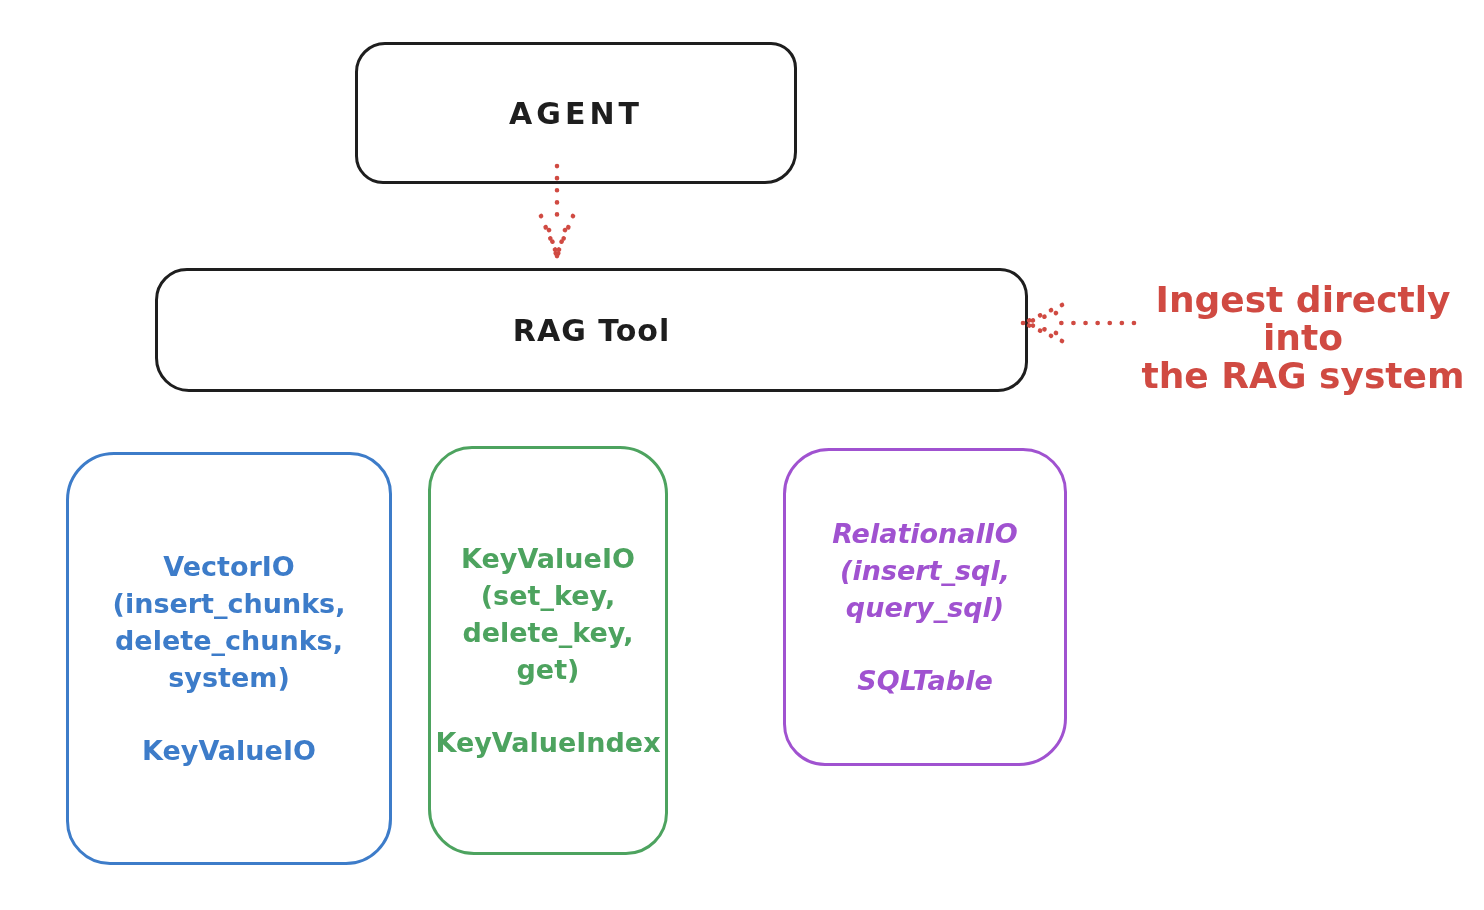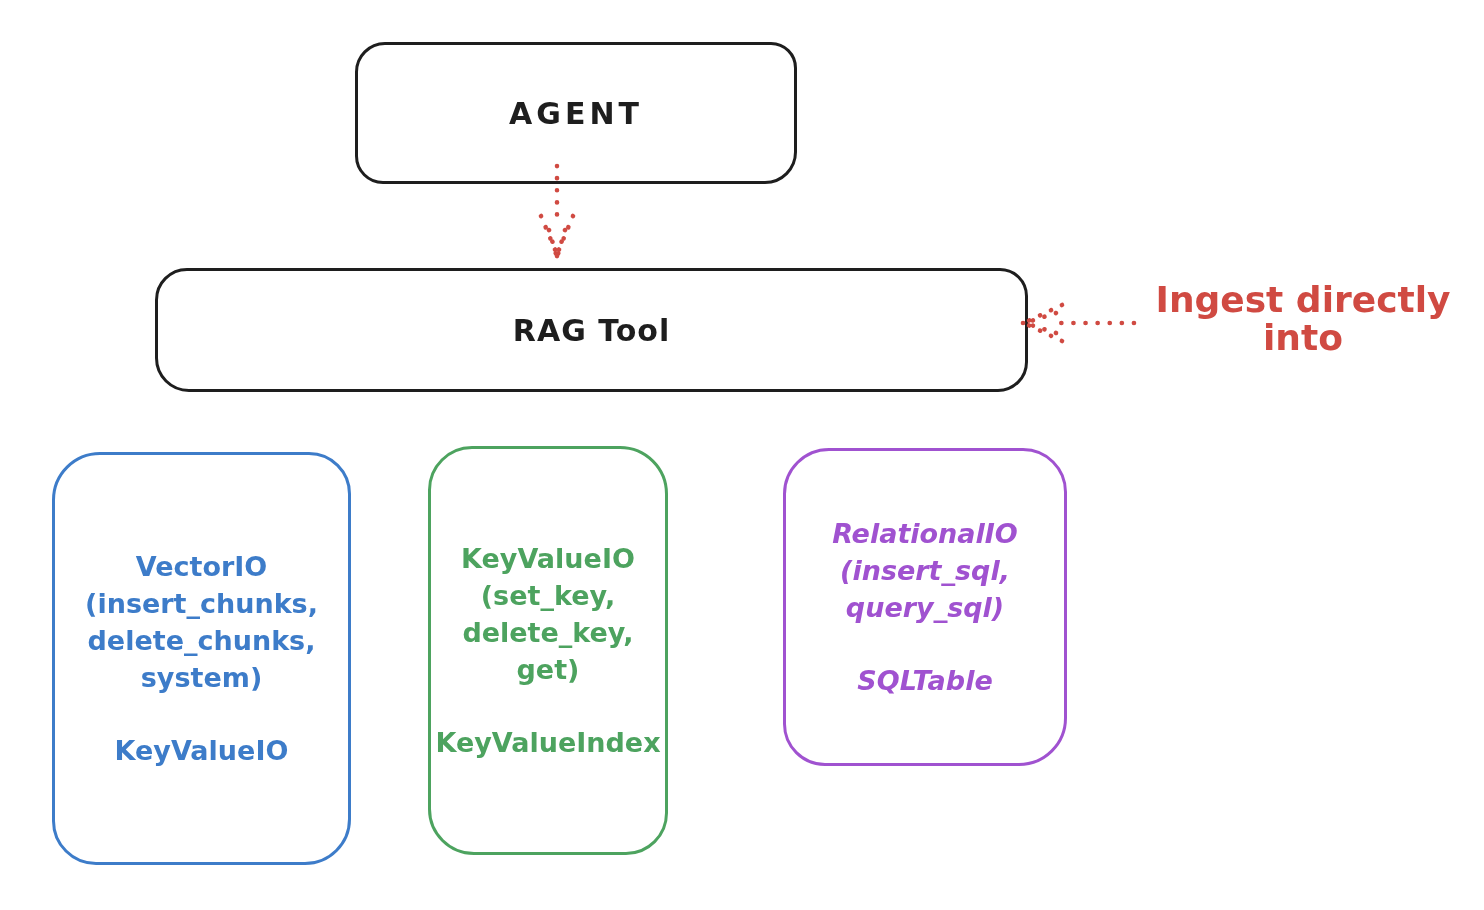--- a/index.html
+++ b/index.html
@@ -58,22 +58,22 @@
     flex-direction:column;
     align-items:center;
     justify-content:center;
     text-align:center;
     font-size:27px;
     font-weight:bold;
     line-height:37px;
   }
   .io-box .gap{height:36px;}
   .io-box-vector{
-    left:52px; top:452px;
-    width:299px; height:413px;
+    left:66px; top:452px;
+    width:326px; height:413px;
     border-color:var(--blue);
     color:var(--blue);
     border-radius:48px 42px 46px 44px;
   }
   .io-box-keyvalue{
     left:428px; top:446px;
     width:240px; height:409px;
     border-color:var(--green);
     color:var(--green);
     border-radius:44px 48px 42px 46px;
@@ -133,20 +133,21 @@
     <line x1="122" y1="23" x2="42" y2="23"></line>
     <line x1="50" y1="5" x2="14" y2="22"></line>
     <line x1="50" y1="41" x2="14" y2="24"></line>
     <line x1="44" y1="13" x2="16" y2="22"></line>
     <line x1="44" y1="33" x2="16" y2="24"></line>
     <line x1="11" y1="23" x2="11.2" y2="23"></line>
   </svg>
 
   <div class="annotation">
     <div>Ingest directly into</div>
+    <div>the RAG system</div>
   </div>
 
   <div class="io-box io-box-vector">
     <div>VectorIO</div>
     <div>(insert_chunks,</div>
     <div>delete_chunks,</div>
     <div>system)</div>
     <div class="gap"></div>
     <div>KeyValueIO</div>
   </div>

